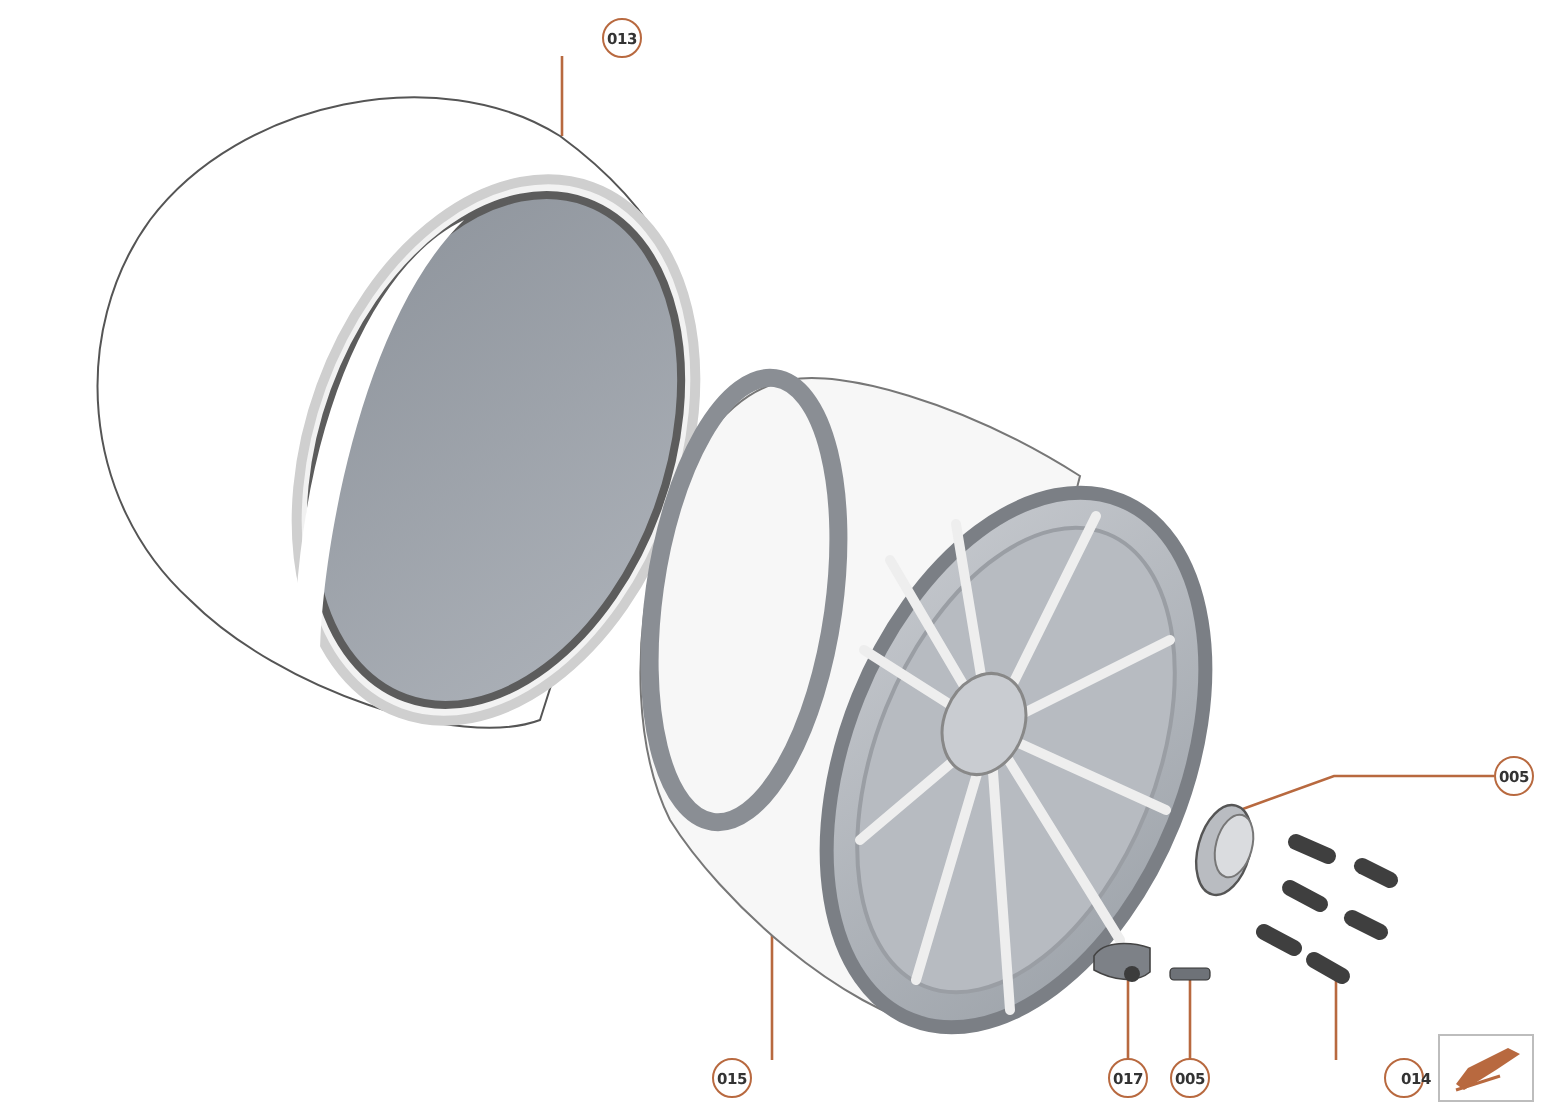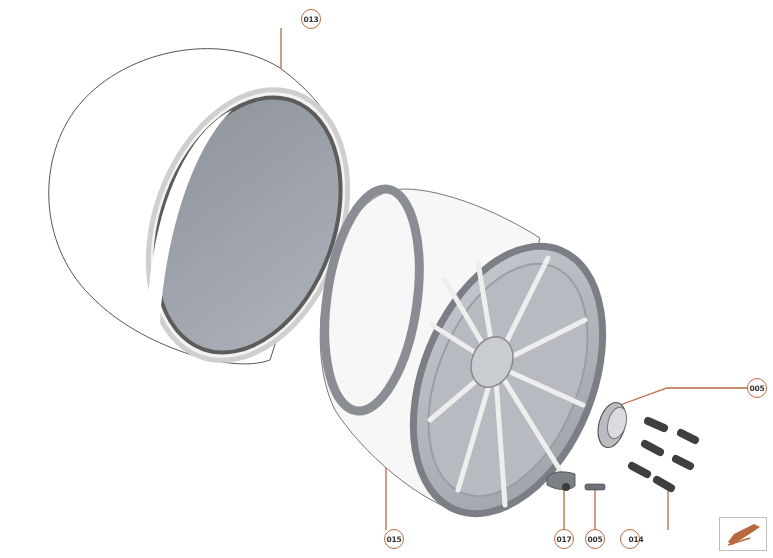--- a/index.html
+++ b/index.html
@@ -87,24 +87,24 @@
     <line x1="632" y1="466" x2="647" y2="474"></line>
     <line x1="657" y1="480" x2="671" y2="488"></line>
   </g>
 
   <g>
     <polygon points="728,541 737,530 752,523 758,527 760,531 748,536 741,543" fill="#b8693f"></polygon>
   </g>
 </svg>
 
 <div class="callout" style="left:271px;top:9px;margin-left:30px;">013</div>
-<div class="callout" style="left:384px;top:529px;">015</div>
+<div class="callout" style="left:356px;top:529px;">015</div>
 <div class="callout" style="left:554px;top:529px;">017</div>
 <div class="callout" style="left:585px;top:529px;">005</div>
-<div class="callout" style="left:620px;top:529px;padding-left:12px;">014</div>
+<div class="callout" style="left:692px;top:529px;padding-left:12px;">014</div>
 <div class="callout" style="left:747px;top:378px;">005</div>
 
 <div id="nav-button">
   <svg width="46" height="32" viewBox="0 0 46 32">
     <polygon points="8,24 14,16 24,11 34,6 40,9 28,17 20,22 12,27" fill="#b8693f"></polygon>
     <line x1="8" y1="27" x2="30" y2="20" stroke="#b8693f" stroke-width="1.5"></line>
   </svg>
 </div>
 
 </body></html>

